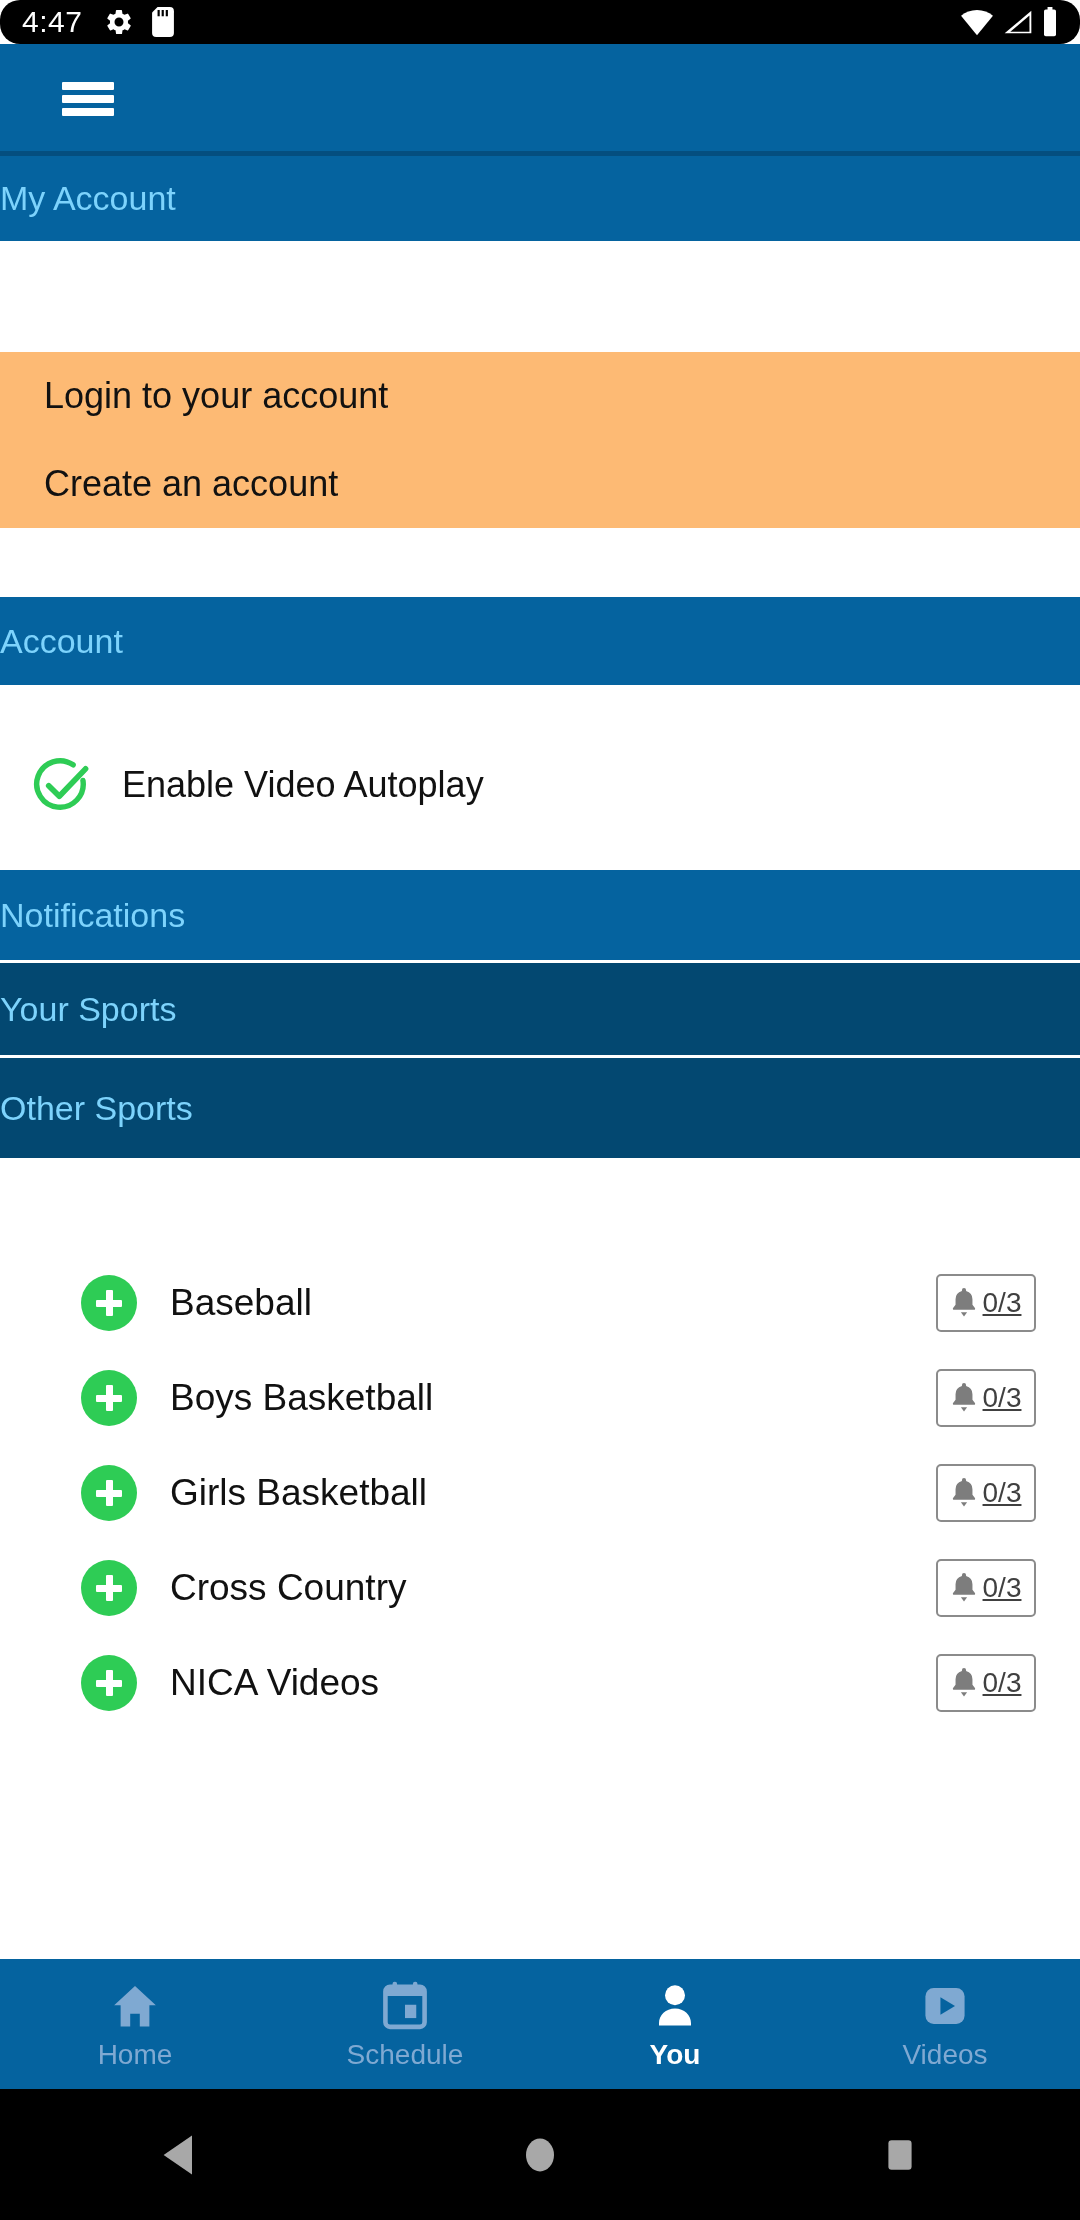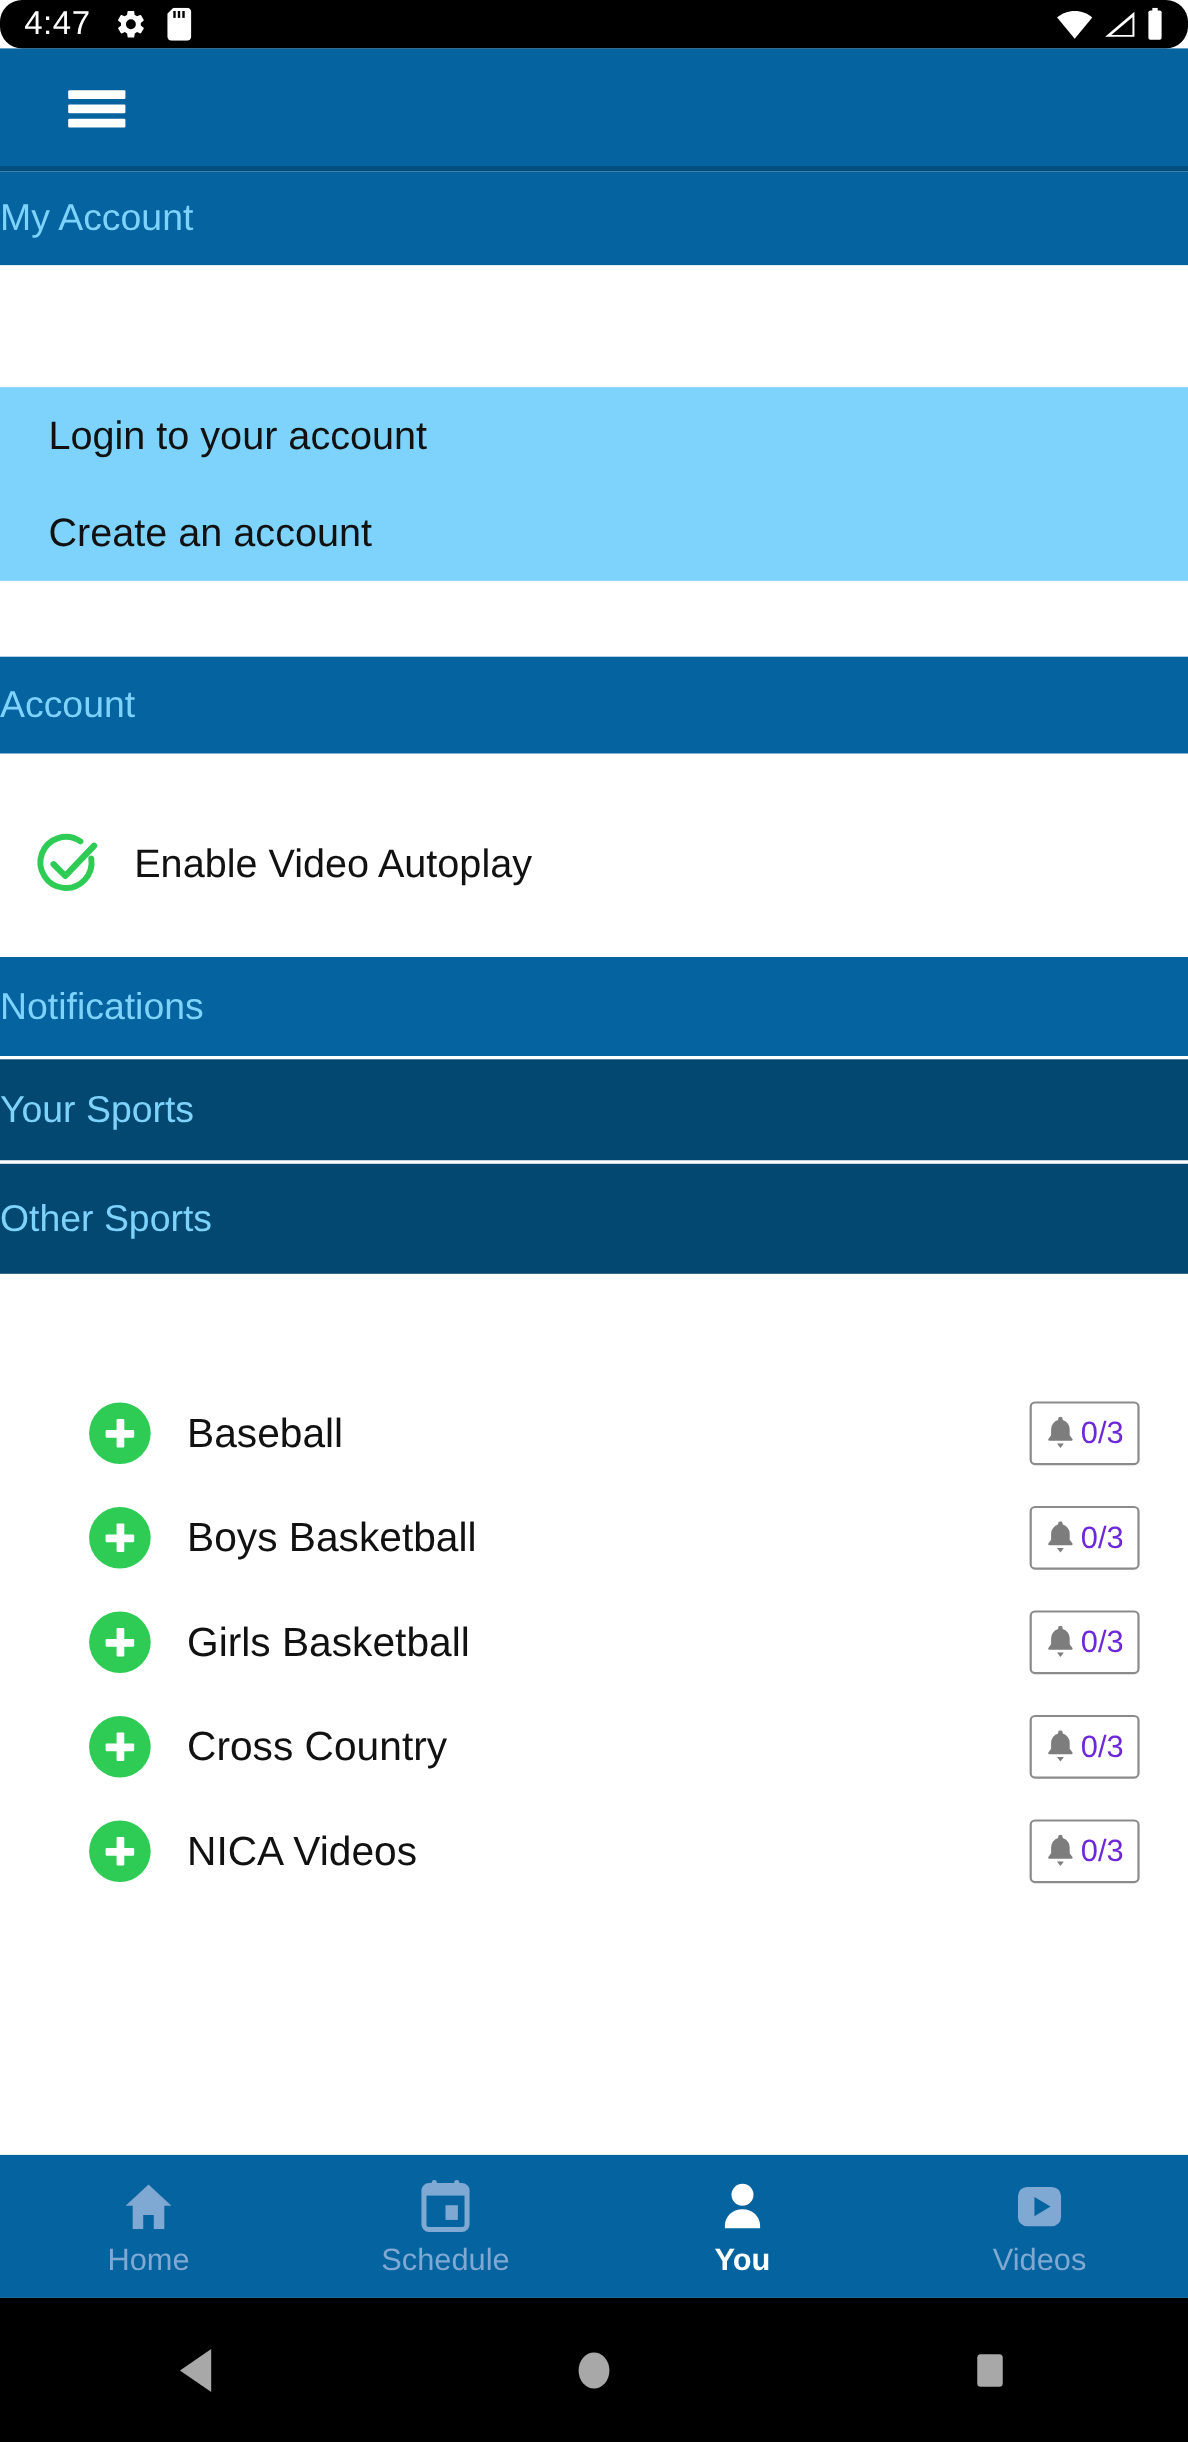--- a/index.html
+++ b/index.html
@@ -47,21 +47,21 @@
   .hdr-settings{ position:absolute; left:0; top:597px;  height:88px; }
   .hdr-notifs  { position:absolute; left:0; top:870px;  height:90px; }
   .hdr-yoursp  { position:absolute; left:0; top:963px;  height:92px; }
   .hdr-othersp { position:absolute; left:0; top:1058px; height:100px; }
   .rule { position:absolute; left:0; width:1080px; height:3px; background:#ffffff; }
 
   
   .acct-row {
     position:absolute; left:0; width:1080px; height:88px;
     display:flex; align-items:center; padding-left:44px;
-    background:#7dd3fc; color:#111111; font-size:36px;
+    background:#fdba74; color:#111111; font-size:36px;
   }
   .acct-login  { top:352px; }
   .acct-create { top:440px; }
 
   
   .autoplay-row {
     position:absolute; left:0; top:735px; width:1080px; height:100px;
     display:flex; align-items:center; background:#ffffff;
   }
   .check-wrap { width:122px; display:flex; justify-content:center; align-items:center; }
@@ -82,21 +82,21 @@
   }
   .plus-circle::before { left:15px; top:25px; width:26px; height:7px; }
   .plus-circle::after  { left:25px; top:15px; width:7px;  height:26px; }
   .sport-name { font-size:37px; color:#111111; flex:1 1 auto; }
   .notif-badge {
     margin-right:44px; min-width:100px; height:58px;
     border:2px solid #8b8b8b; border-radius:5px;
     display:flex; align-items:center; justify-content:center; gap:6px;
     padding:0 10px; background:#ffffff;
   }
-  .badge-count { font-size:28px; color:#6d28d9; line-height:1; }
+  .badge-count { font-size:28px; color:#404040; line-height:1;text-decoration:underline; }
 
   
   .bottomnav {
     position:absolute; left:0; top:1959px; width:1080px; height:130px;
     background:#05639f; display:flex;
   }
   .nav-item {
     flex:1 1 0; display:flex; flex-direction:column;
     align-items:center; justify-content:center; gap:8px;
   }

